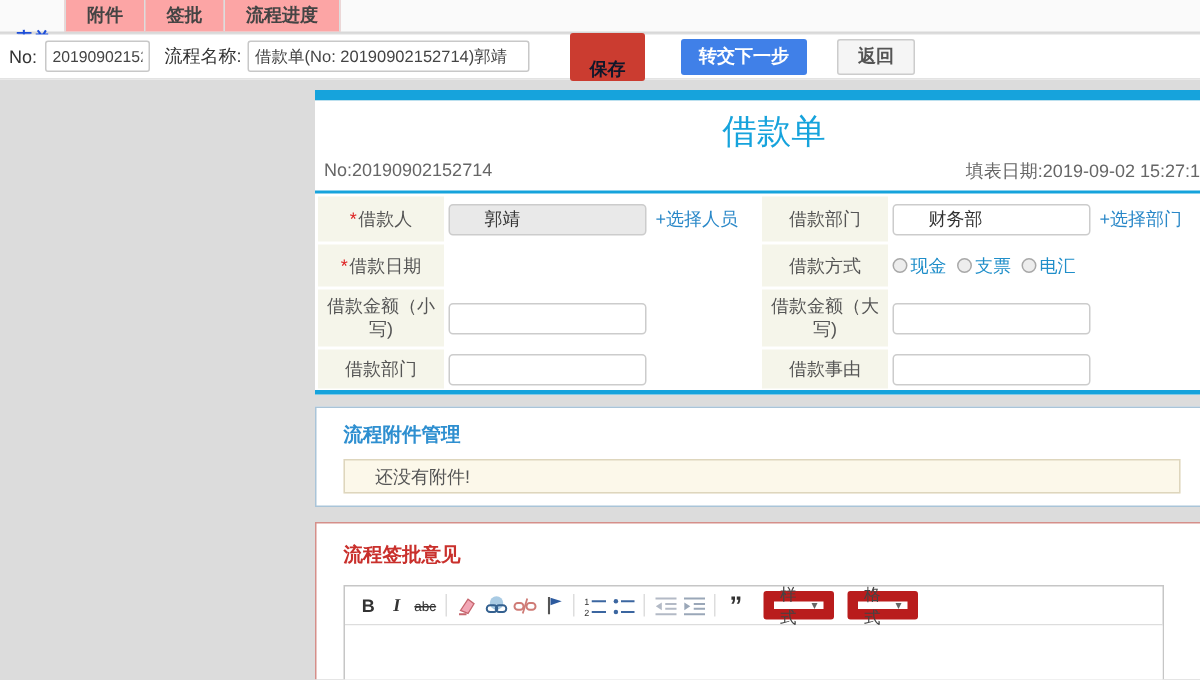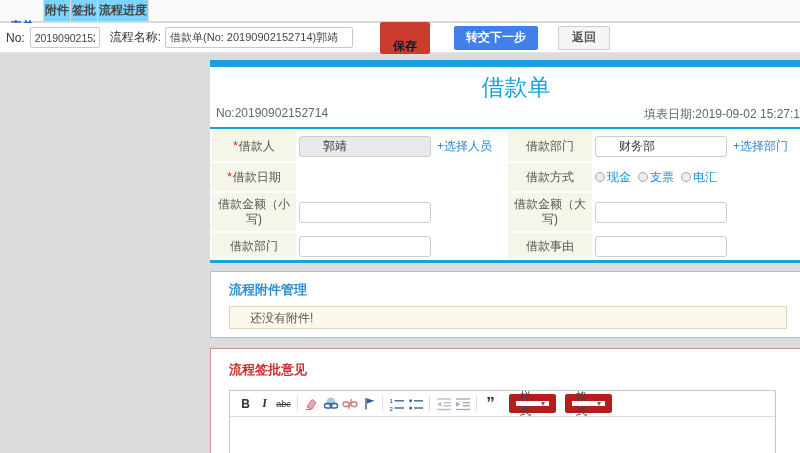--- a/index.html
+++ b/index.html
@@ -3,22 +3,22 @@
 <meta charset="utf-8">
 <style>
   * { margin:0; padding:0; box-sizing:border-box; }
   html,body { width:800px; height:453px; overflow:hidden; }
   body { font-family:"Liberation Sans","DejaVu Sans",sans-serif; background:#dcdcdc; }
   .screen { position:relative; width:800px; height:453px; background:#dcdcdc; overflow:hidden; }
 
   
   .tabbar { position:absolute; top:0; left:0; right:0; height:22px; background:#fafafa;
             border-bottom:1px solid #d8d8d8; display:flex; align-items:stretch; }
-  .tab { padding:0 1px; line-height:21px; font-size:12px; font-weight:bold; color:#444;
-         background:#7dd3fc; border-left:1px solid #ddd; border-right:1px solid #ddd; margin-left:-1px; cursor:pointer; }
+  .tab { padding:0 14px; line-height:21px; font-size:12px; font-weight:bold; color:#444;
+         background:#fca5a5; border-left:1px solid #ddd; border-right:1px solid #ddd; margin-left:-1px; cursor:pointer; }
   .tab.active { background:transparent; border:none; color:#1d4ed8; margin-left:0; padding:16px 10px; }
 
   
   .topbar { position:absolute; top:23px; left:0; right:0; height:30px; background:#fff;
             border-bottom:1px solid #e3e3e3; display:flex; align-items:center; font-size:12px; color:#333; }
   .lbl { white-space:nowrap; }
   .no-lbl { margin-left:6px; }
   .inp { height:21px; border:1px solid #c8c8c8; border-radius:2px; padding:0 4px; color:#444; background:#fff; }
   .no-inp { margin-left:5px; width:70px; font-size:10.5px; }
   .flow-lbl { margin-left:10px; }

